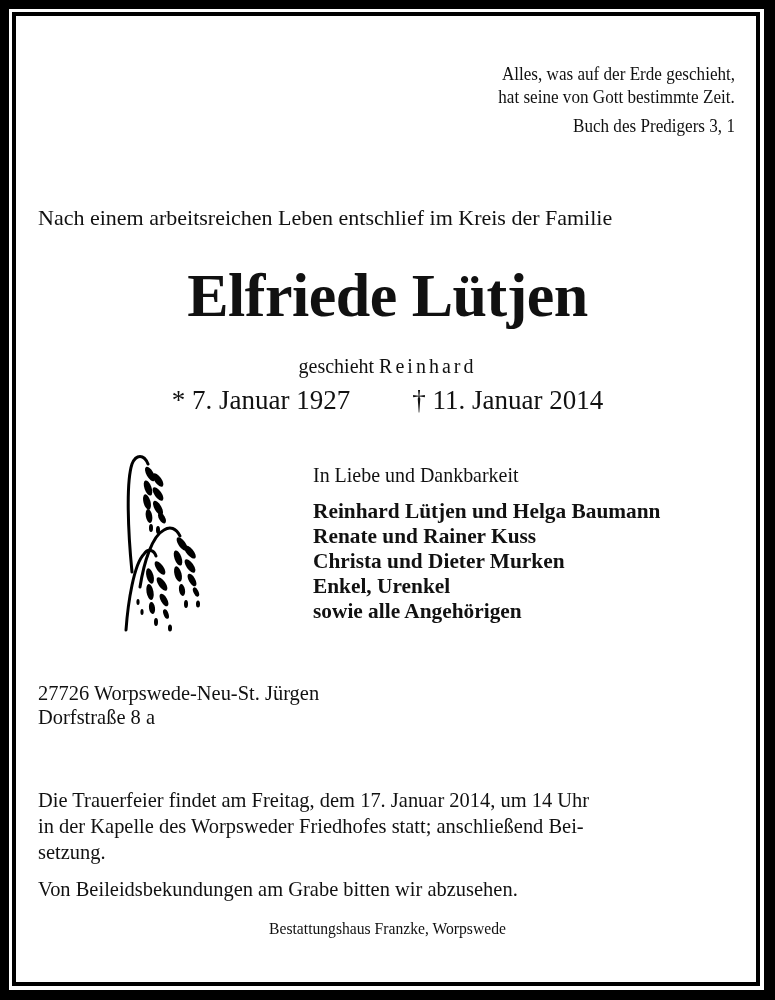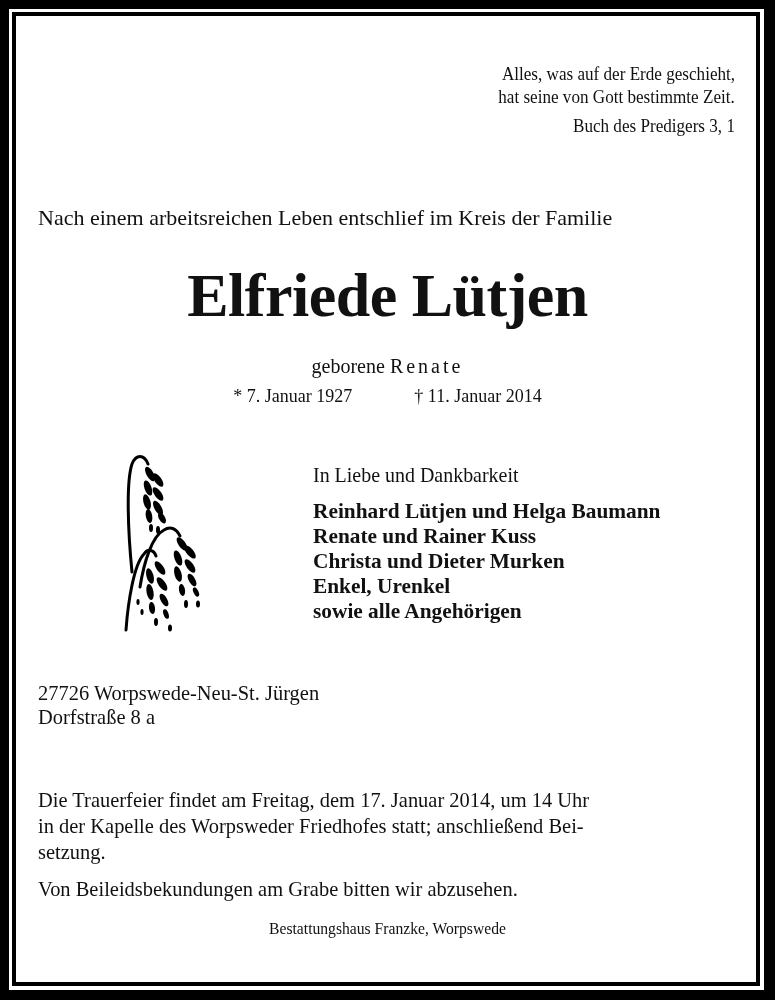--- a/index.html
+++ b/index.html
@@ -61,21 +61,21 @@
       left: 0; width: 775px;
       text-align: center;
     }
     .born-name {
       font-size: 20px;
     }
     .born-name .spaced {
       letter-spacing: 3px;
     }
     .dates {
-      font-size: 18px;
+      font-size: 27px;
     }
     .dates .gap {
       display: inline-block;
       width: 62px;
     }
     .family {
       left: 313px;
       font-size: 22px;
       font-weight: bold;
       transform-origin: left center;
@@ -109,22 +109,22 @@
 
   <div class="line verse" style="top:64px;">Alles, was auf der Erde geschieht,</div>
   <div class="line verse" style="top:87px;">hat seine von Gott bestimmte Zeit.</div>
   <div class="line verse" style="top:116px;">Buch des Predigers 3, 1</div>
 
   <div class="line reg22" style="left:38px; top:207px; transform:scaleX(1.0);">Nach einem arbeitsreichen Leben entschlief im Kreis der Familie</div>
 
   <div class="line name" style="top:264px;">Elfriede Lütjen</div>
 
   <div class="line centered born-name" style="top:356px;">
-    <span>geborene</span>
-    <span class="spaced">Renate</span>
+    <span>geschieht</span>
+    <span class="spaced">Reinhard</span>
   </div>
 
   <div class="line centered dates" style="top:387px;">
     <span>* 7. Januar 1927</span><span class="gap"></span><span>† 11. Januar 2014</span>
   </div>
 
   <svg class="wheat" viewBox="0 0 100 185" xmlns="http://www.w3.org/2000/svg">
     <g fill="none" stroke="#000" stroke-linecap="round">
 
       <path d="M14 120 C 10 80, 8 30, 14 12 C 18 2, 26 2, 30 12" stroke-width="3"></path>

